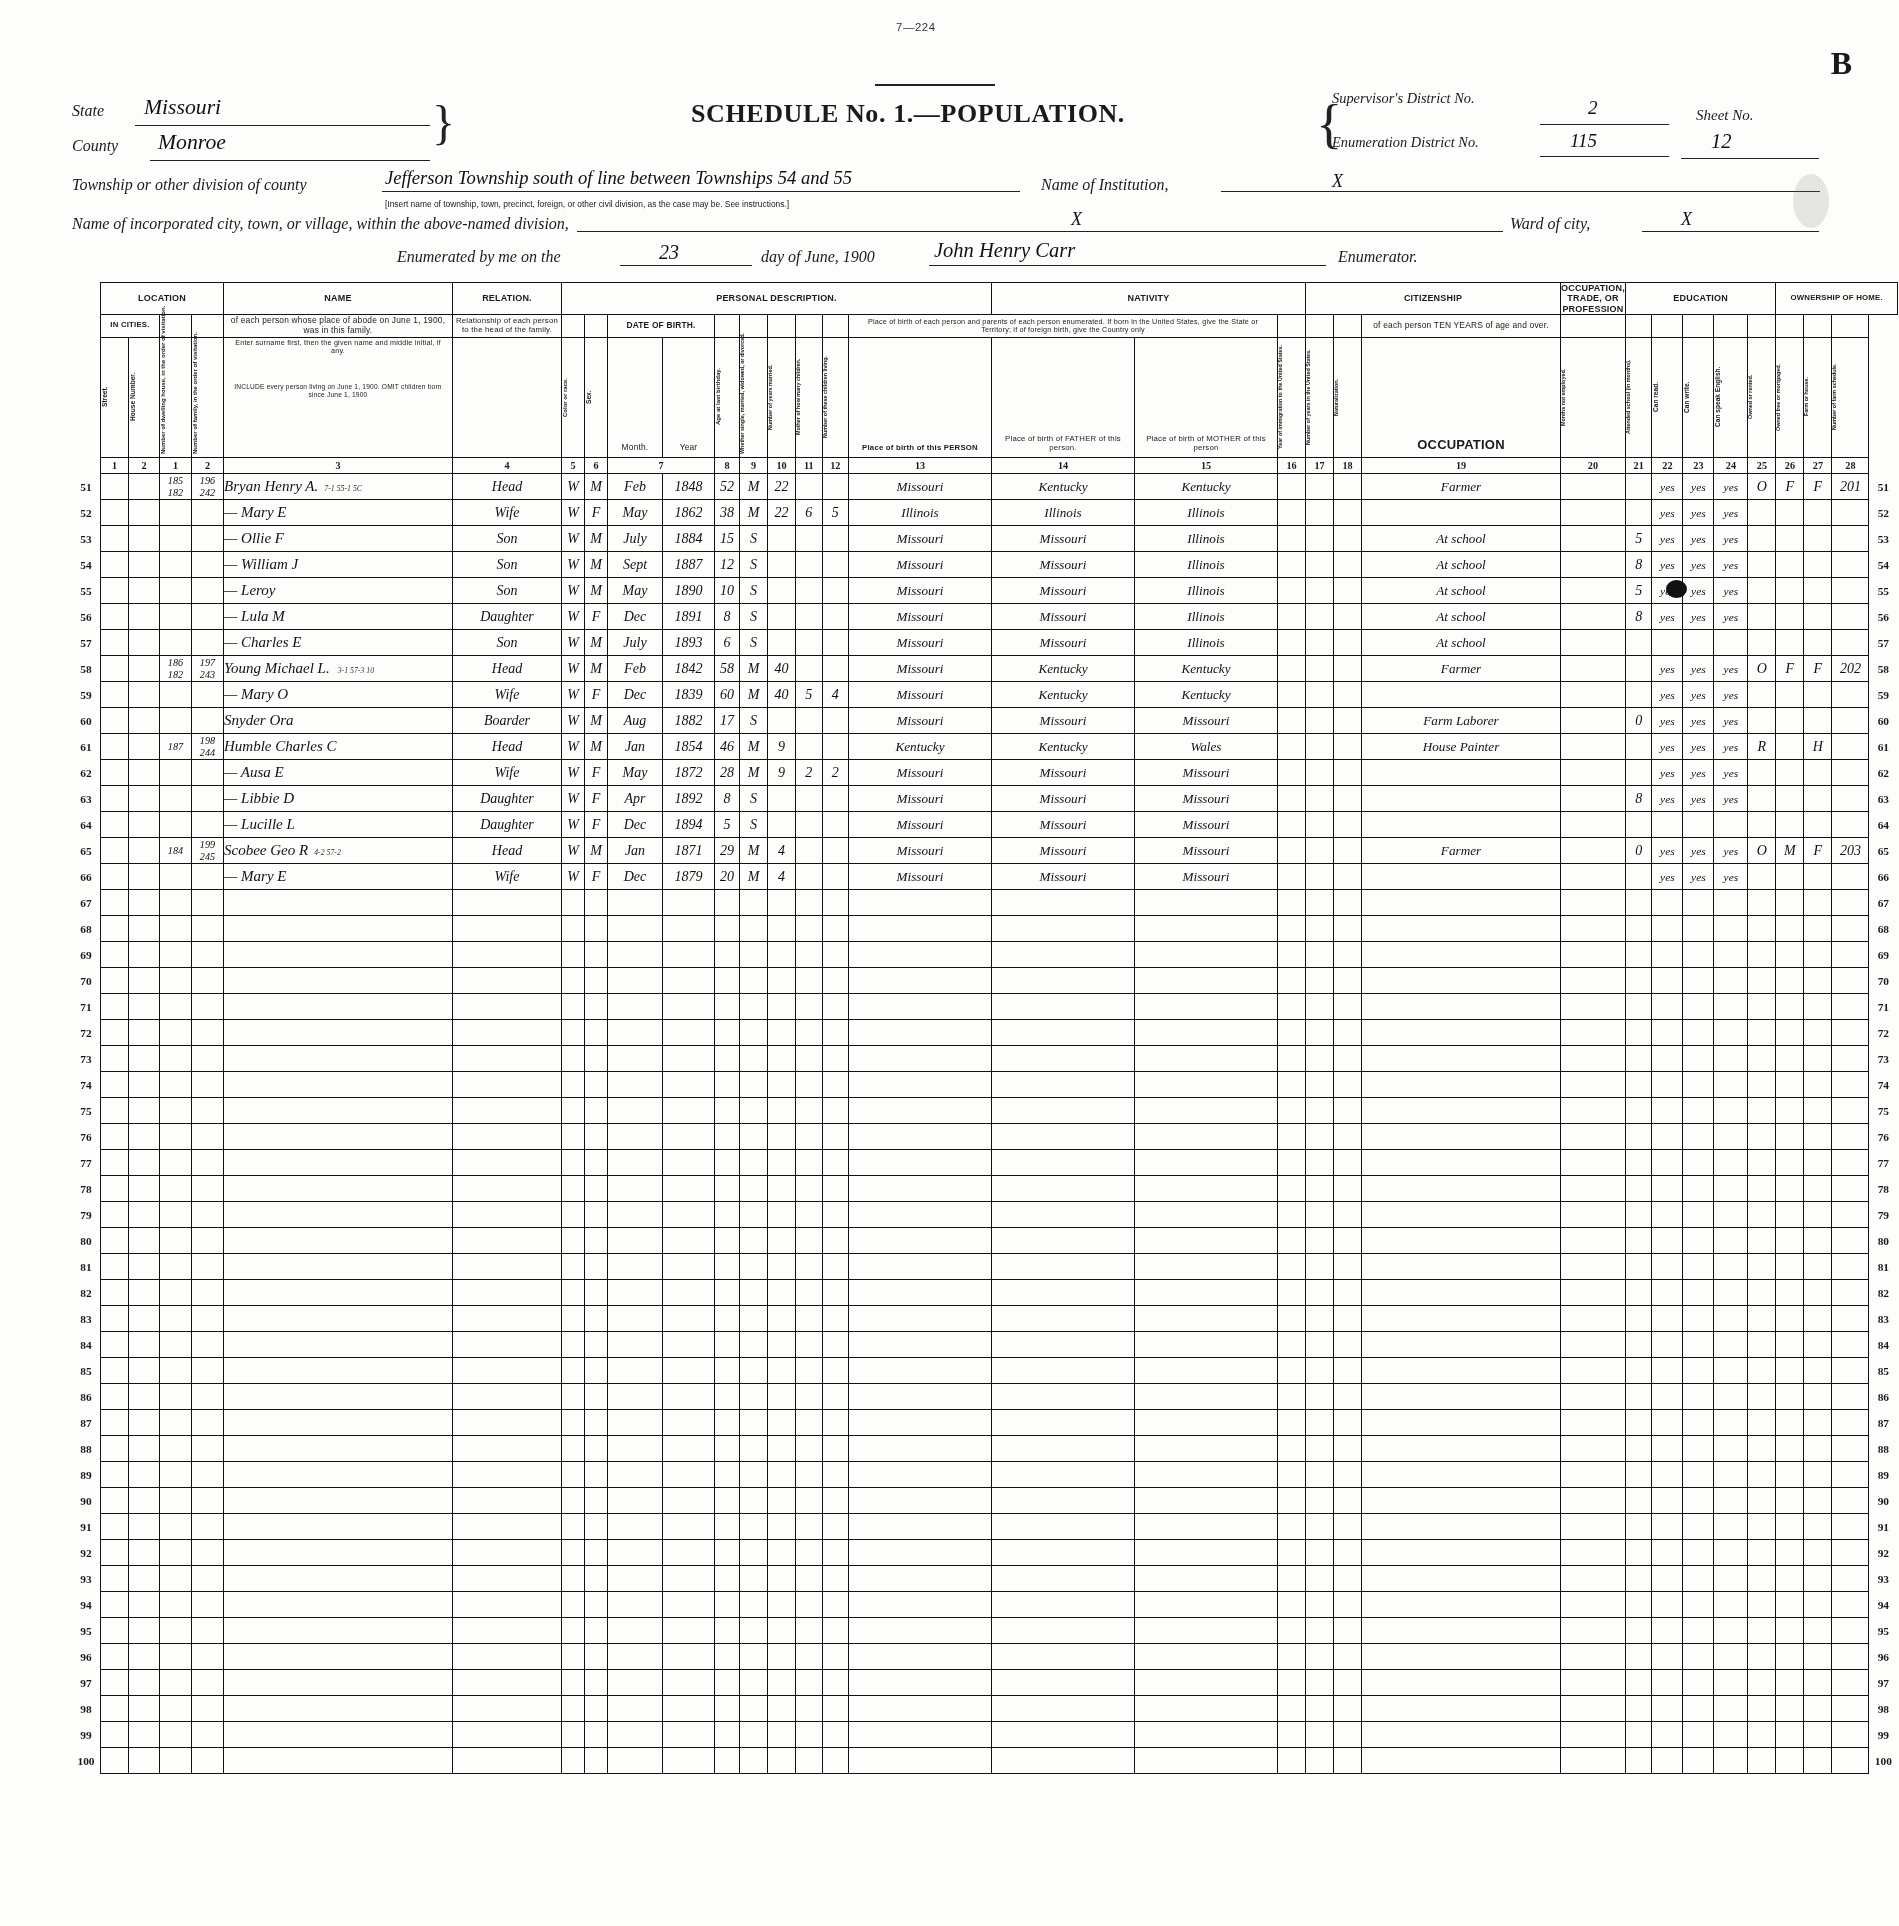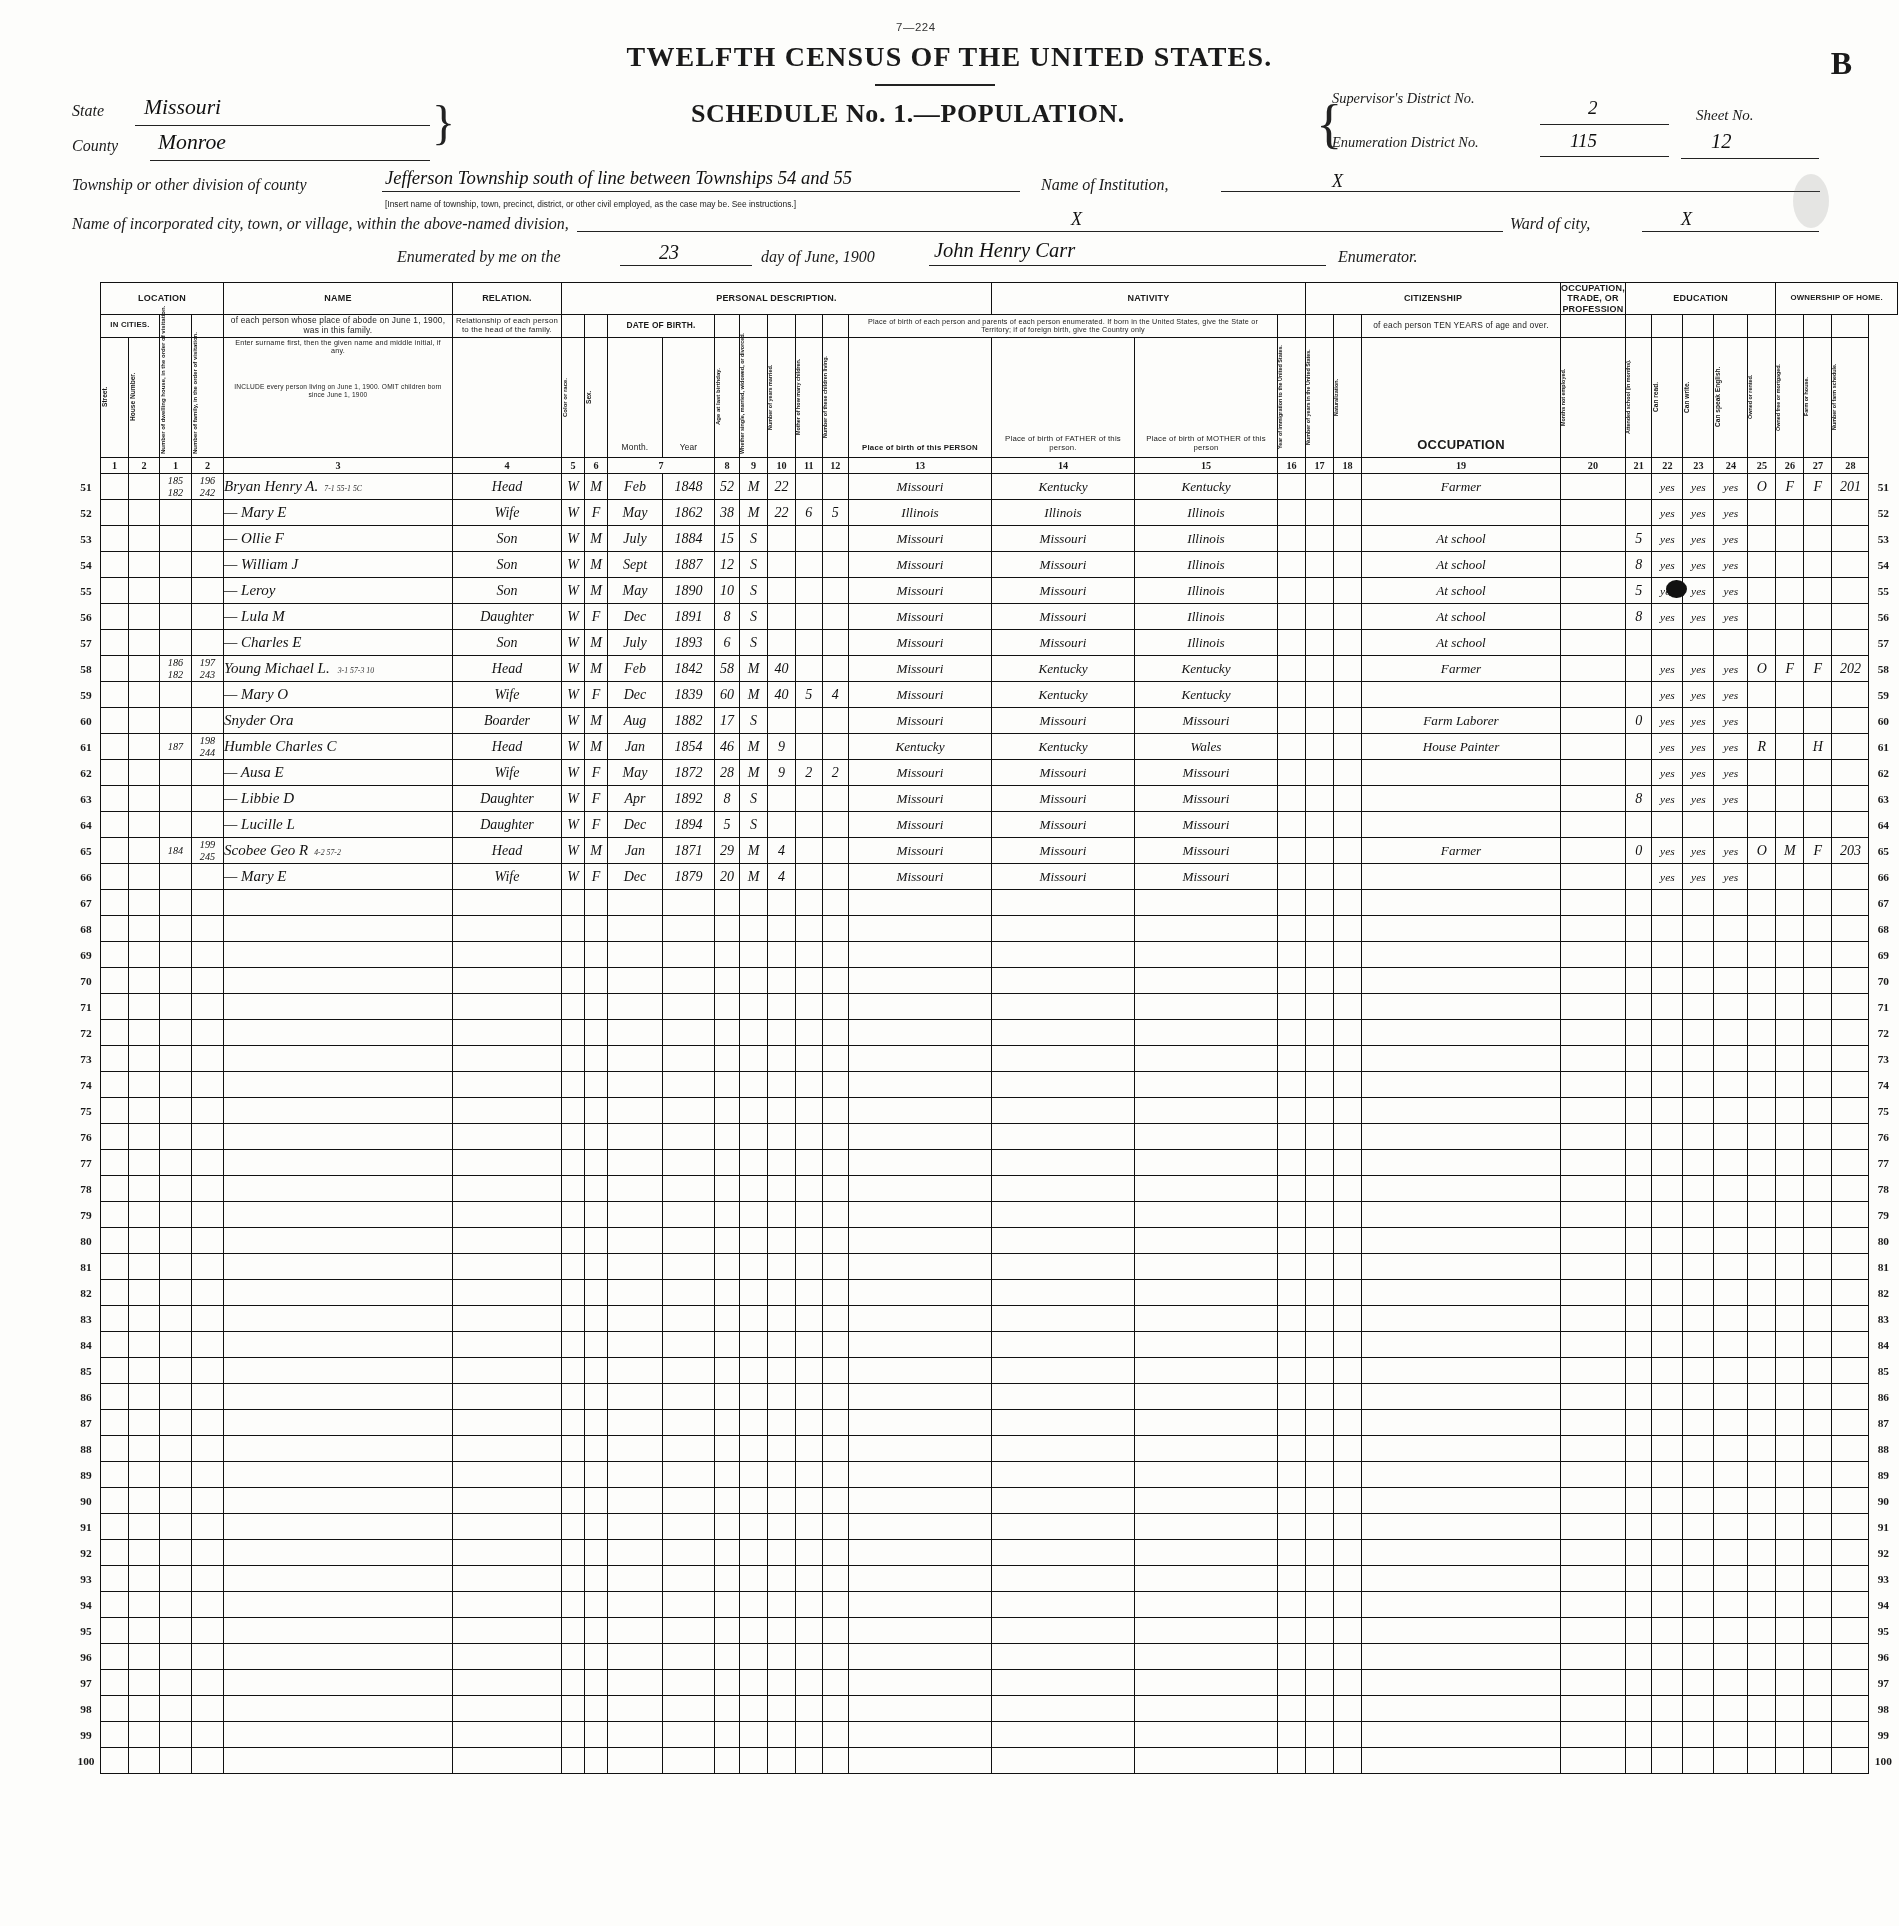--- a/index.html
+++ b/index.html
@@ -44,38 +44,37 @@
   .nameC{text-align:left;padding-left:6px;font-size:15px;}
   .ink{position:absolute;width:15.6px;height:15.6px;border-radius:50%;background:#111;}
   .smudge{position:absolute;background:rgba(120,120,120,.18);border-radius:50%;}
 </style>
 </head>
 <body>
 
 <div class="page">
 
   <div class="formnum">7—224</div>
-  <div class="maintitle">TWELFTH CENSUS OF THE UNITED STATES.</div>
   <div class="bigB">B</div>
   <div class="rule"></div>
   <div class="schedtitle">SCHEDULE No. 1.—POPULATION.</div>
 
   <div class="statelbl">State</div>
   <div class="fieldline" style="left:135px;top:125px;width:295px;"></div>
   <div class="hw" style="left:144px;top:95px;font-size:21.7px;">Missouri</div>
 
   <div class="countylbl">County</div>
   <div class="fieldline" style="left:150px;top:160px;width:280px;"></div>
   <div class="hw" style="left:158px;top:130px;font-size:21.7px;">Monroe</div>
   <div class="brace2">}</div>
 
   <div class="twp">Township or other division of county</div>
   <div class="fieldline" style="left:382px;top:191px;width:638px;"></div>
   <div class="hw" style="left:385px;top:167px;font-size:18.6px;">Jefferson Township south of line between Townships 54 and 55</div>
-  <div class="instr">[Insert name of township, town, precinct, district, or other civil employed, as the case may be.  See instructions.]</div>
+  <div class="instr">[Insert name of township, town, precinct, foreign, or other civil division, as the case may be.  See instructions.]</div>
   <div style="position:absolute;left:1041px;top:176px;font-size:16px;font-style:italic;">Name of Institution,</div>
   <div class="fieldline" style="left:1221px;top:191px;width:599px;"></div>
   <div class="hw" style="left:1332px;top:171px;font-size:18px;">X</div>
 
   <div class="inc">Name of incorporated city, town, or village, within the above-named division,</div>
   <div class="fieldline" style="left:577px;top:231px;width:926px;"></div>
   <div class="hw" style="left:1071px;top:209px;font-size:18px;">X</div>
   <div style="position:absolute;left:1510px;top:215px;font-size:16px;font-style:italic;">Ward of city,</div>
   <div class="fieldline" style="left:1642px;top:231px;width:177px;"></div>
   <div class="hw" style="left:1681px;top:209px;font-size:18px;">X</div>

